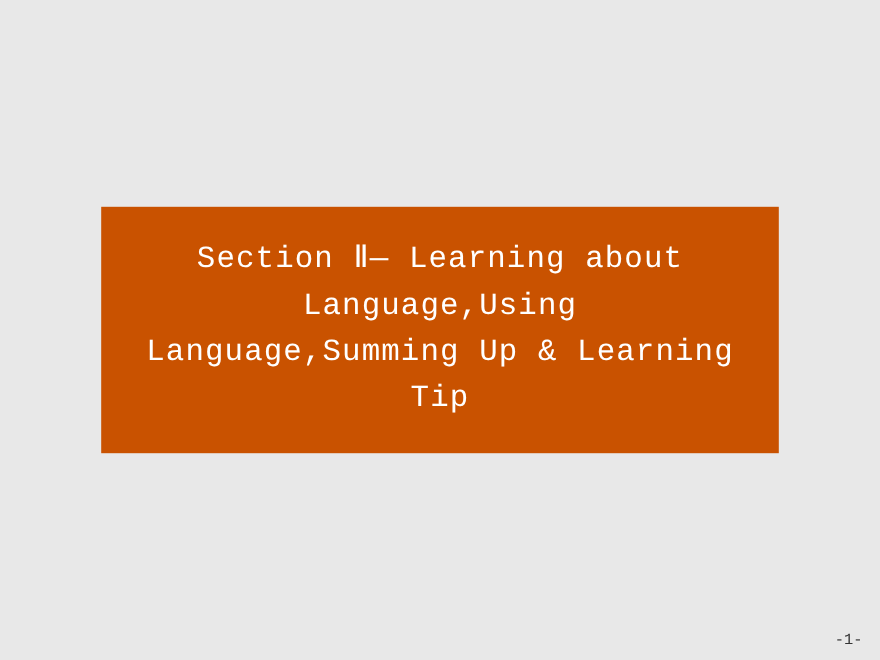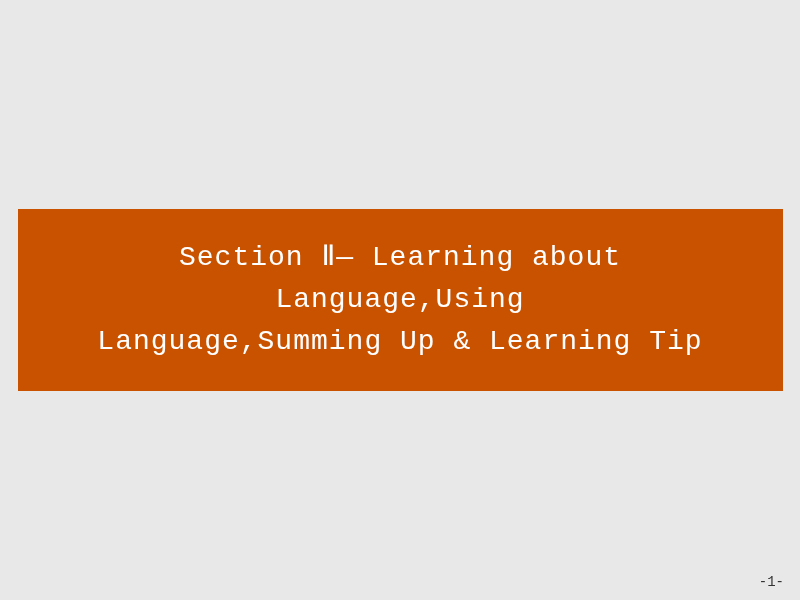--- a/index.html
+++ b/index.html
@@ -23,21 +23,21 @@
       width: 800px;
       height: 600px;
       background-color: #e8e8e8;
       display: flex;
       align-items: center;
       justify-content: center;
       position: relative;
     }
 
     .banner {
-      width: 765px;
+      width: 616px;
       background-color: #c95200;
       padding: 28px 30px;
       display: flex;
       align-items: center;
       justify-content: flex-start;
     }
 
     .banner-text {
       color: #ffffff;
       font-family: 'Courier New', Courier, monospace;

